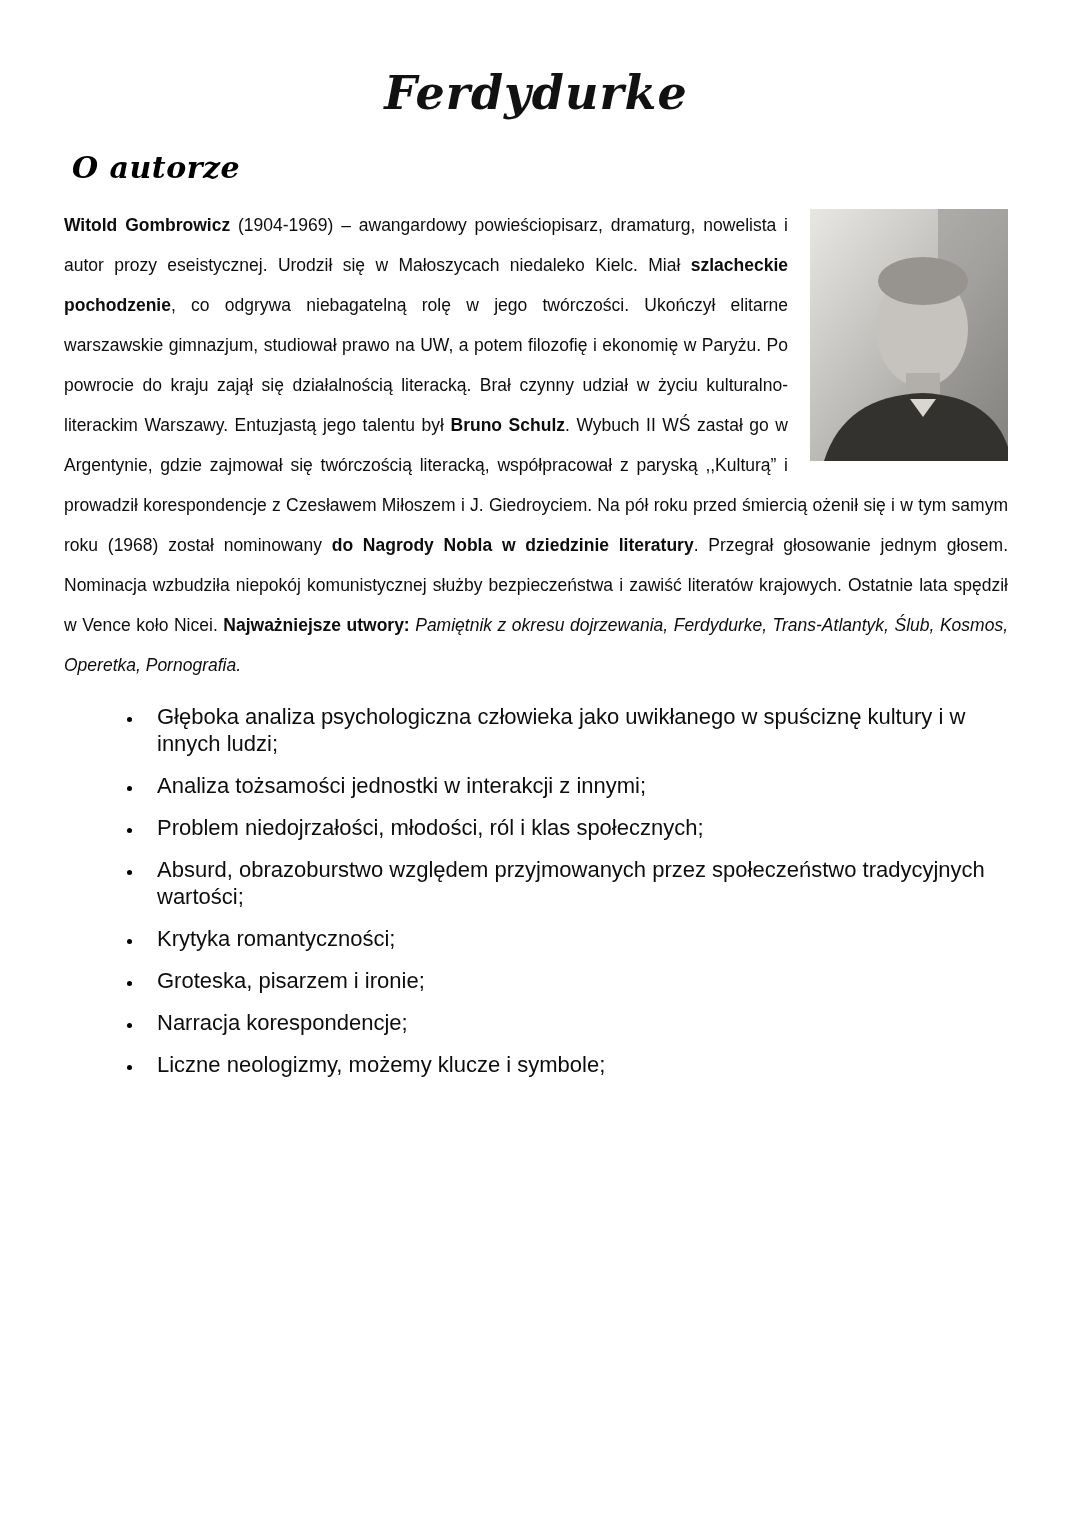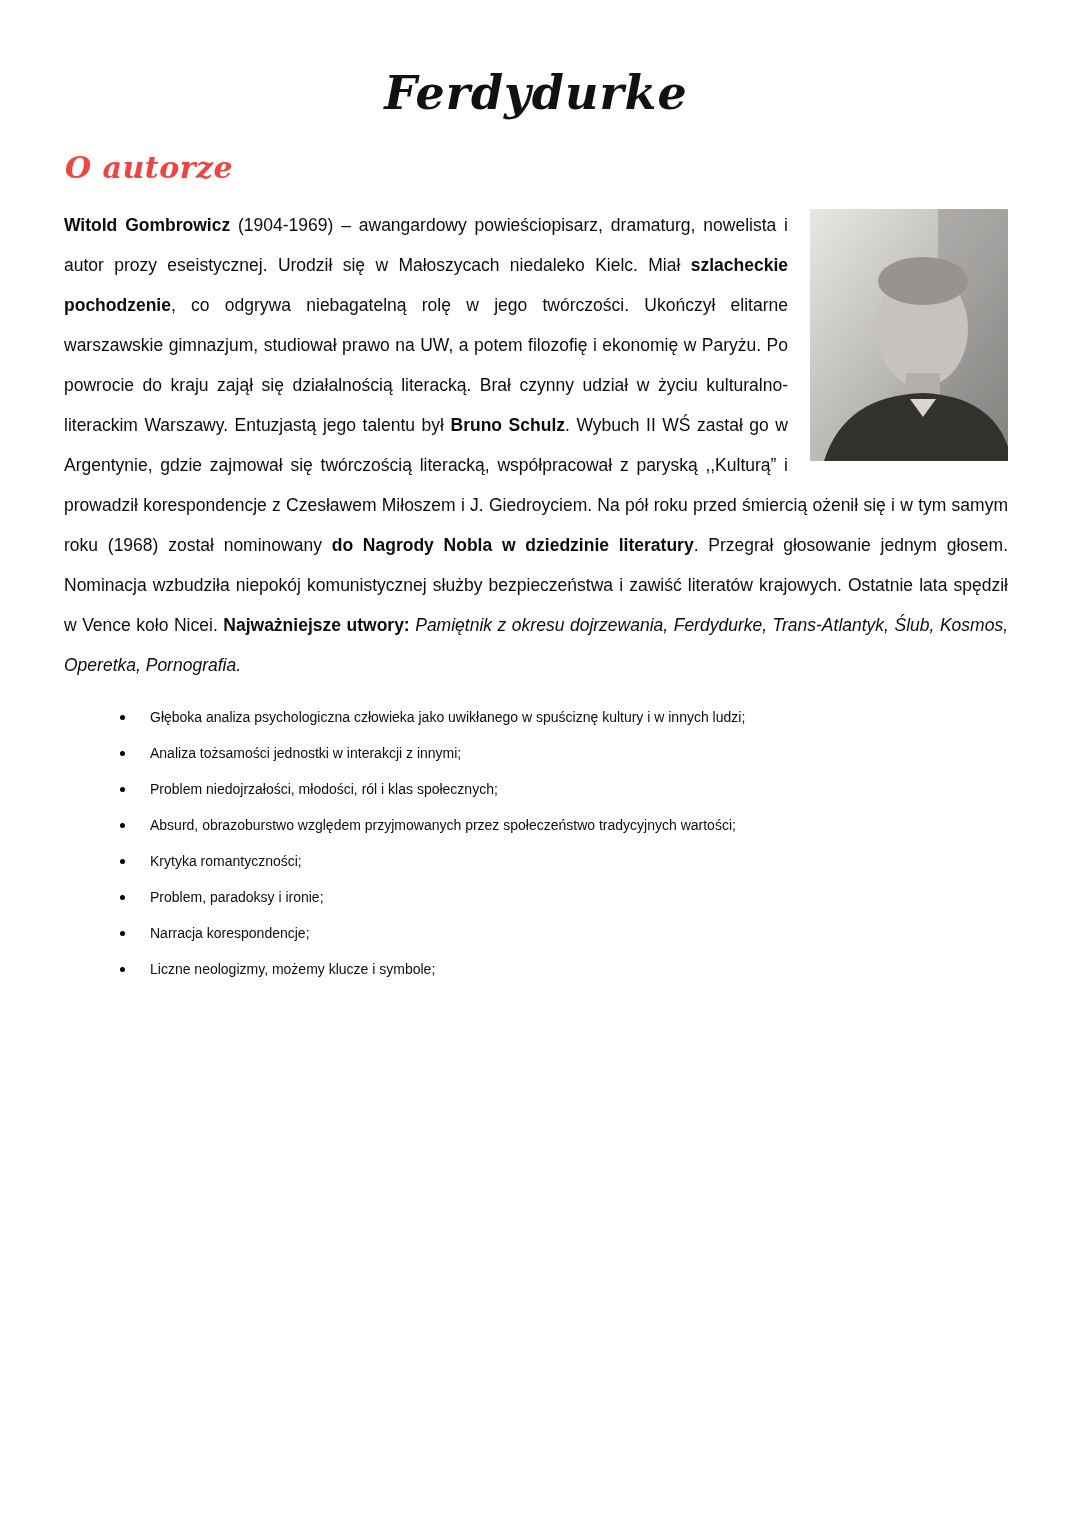--- a/index.html
+++ b/index.html
@@ -24,27 +24,27 @@
     margin: 10px 0 30px 0;
     text-align: center;
     font-family: "DejaVu Serif", serif;
     font-style: italic;
     font-weight: 700;
     font-size: 46px;
     letter-spacing: 1px;
     color: #111111;
   }
   .script-heading {
-    margin: 0 0 20px 1px;
+    margin: 0 0 20px 8px;
     font-family: "DejaVu Serif", serif;
     font-style: italic;
     font-weight: 700;
     font-size: 30px;
     letter-spacing: 0.5px;
-    color: #ef4444;
+    color: #000000;
   }
   .works-heading {
     clear: both;
     margin-top: 26px;
   }
   .body-text {
     font-size: 17.5px;
     line-height: 40px;
     text-align: justify;
     margin: 0;
@@ -58,24 +58,24 @@
     display: block;
   }
   .seg-b { font-weight: 700; }
   .seg-i { font-style: italic; }
   ul.works-list {
     margin: 18px 0 26px 0;
     padding-left: 64px;
     list-style: disc;
   }
   ul.works-list li {
-    font-size: 14px;
+    font-size: 22px;
     line-height: 27px;
     padding-left: 14px;
-    margin: 8px;
+    margin: 15px;
   }
   ul.works-list li::marker {
     color: #000000;
     font-size: 15px;
   }
   .closing-paragraph {
     font-weight: 700;
     margin-top: 14px;
   }
 </style>
@@ -105,19 +105,19 @@
         <path d="M100,190 L113,208 L126,190 Z" fill="#d9d6d2"></path>
       </svg><b class="seg-b">Witold Gombrowicz </b><span>(1904-1969) – awangardowy powieściopisarz, dramaturg, nowelista i autor prozy eseistycznej. Urodził się w Małoszycach niedaleko Kielc. Miał </span><b class="seg-b">szlacheckie pochodzenie</b><span>, co odgrywa niebagatelną rolę w jego twórczości. Ukończył elitarne warszawskie gimnazjum, studiował prawo na UW, a potem filozofię i ekonomię w Paryżu. Po powrocie do kraju zajął się działalnością literacką. Brał czynny udział w życiu kulturalno-literackim Warszawy. Entuzjastą jego talentu był </span><b class="seg-b">Bruno Schulz</b><span>. Wybuch II WŚ zastał go w Argentynie, gdzie zajmował się twórczością literacką, współpracował z paryską ,,Kulturą” i prowadził korespondencje z Czesławem Miłoszem i J. Giedroyciem. Na pół roku przed śmiercią ożenił się i w tym samym roku (1968) został nominowany </span><b class="seg-b">do Nagrody Nobla w dziedzinie literatury</b><span>. Przegrał głosowanie jednym głosem. Nominacja wzbudziła niepokój komunistycznej służby bezpieczeństwa i zawiść literatów krajowych. Ostatnie lata spędził w Vence koło Nicei. </span><b class="seg-b">Najważniejsze utwory: </b><i class="seg-i">Pamiętnik z okresu dojrzewania, Ferdydurke, Trans-Atlantyk, Ślub, Kosmos, Operetka, Pornografia.</i></p>
 
 
   <ul class="works-list">
     <li>Głęboka analiza psychologiczna człowieka jako uwikłanego w spuściznę kultury i w innych ludzi;</li>
     <li>Analiza tożsamości jednostki w interakcji z innymi;</li>
     <li>Problem niedojrzałości, młodości, ról i klas społecznych;</li>
     <li>Absurd, obrazoburstwo względem przyjmowanych przez społeczeństwo tradycyjnych wartości;</li>
     <li>Krytyka romantyczności;</li>
-    <li>Problem, paradoksy i ironie;</li>
+    <li>Groteska, pisarzem i ironie;</li>
     <li>Narracja korespondencje;</li>
     <li>Liczne neologizmy, możemy klucze i symbole;</li>
   </ul>
 
 
 </div>
 
 </body></html>

